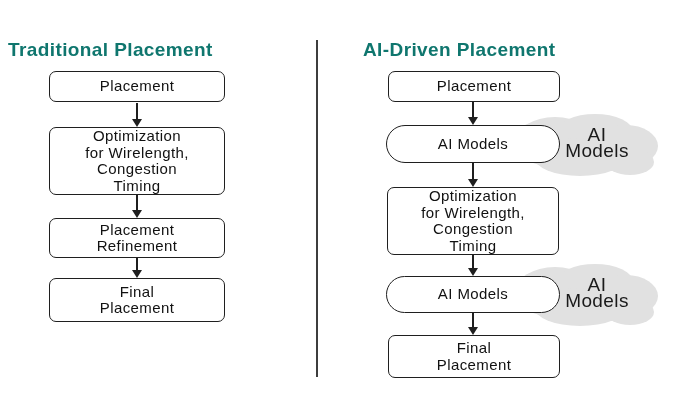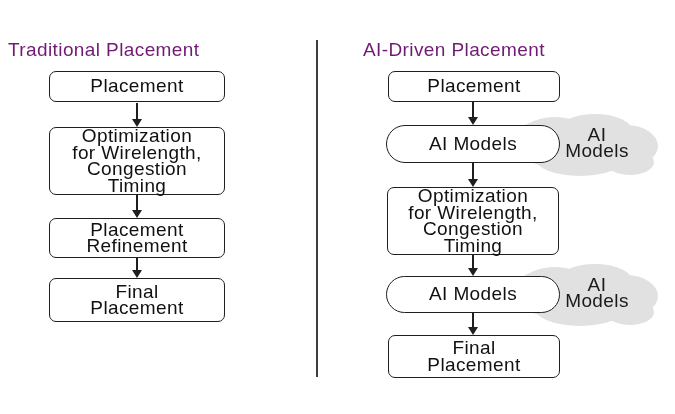--- a/index.html
+++ b/index.html
@@ -12,44 +12,44 @@
     width: 675px;
     height: 414px;
     background: #ffffff;
     font-family: "Liberation Sans", sans-serif;
     color: #111111;
     overflow: hidden;
   }
   .col-title {
     position: absolute;
     font-size: 19px;
-    font-weight: normal;
+    font-weight: bold;
     letter-spacing: 0.4px;
-    color: #701a75;
+    color: #0f766e;
     white-space: nowrap;
   }
   .divider {
     position: absolute;
     left: 316px;
     top: 40px;
     width: 2px;
     height: 337px;
     background: #3d3d3d;
   }
   .node {
     position: absolute;
     box-sizing: border-box;
     background: #ffffff;
     border: 1.8px solid #1f1f1f;
     border-radius: 7px;
     display: flex;
     align-items: center;
     justify-content: center;
     text-align: center;
-    font-size: 19px;
+    font-size: 15px;
     line-height: 16.5px;
     letter-spacing: 0.4px;
     color: #111111;
     white-space: pre-line;
     z-index: 2;
   }
   .node.stadium {
     border-radius: 19px;
   }
   .arrow {

